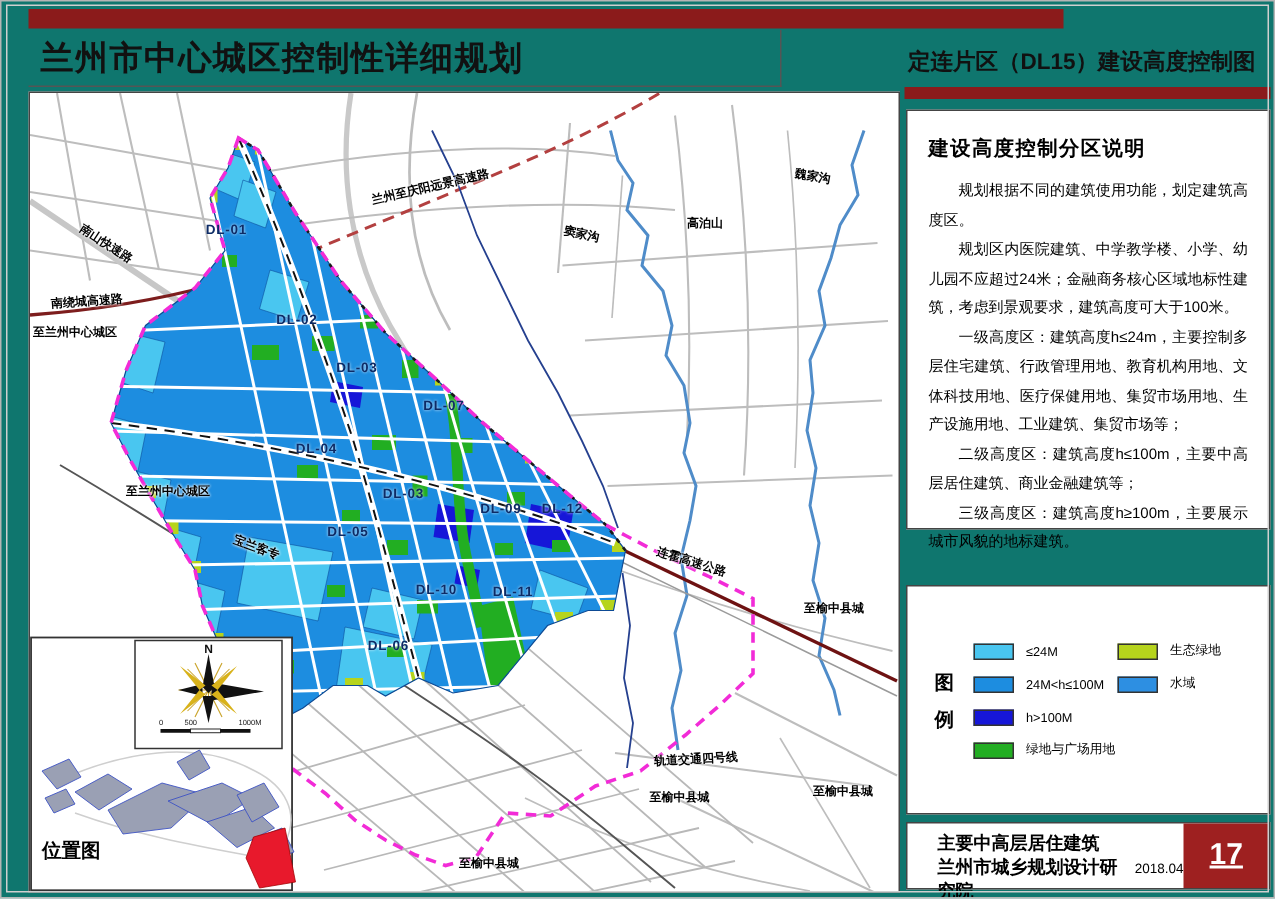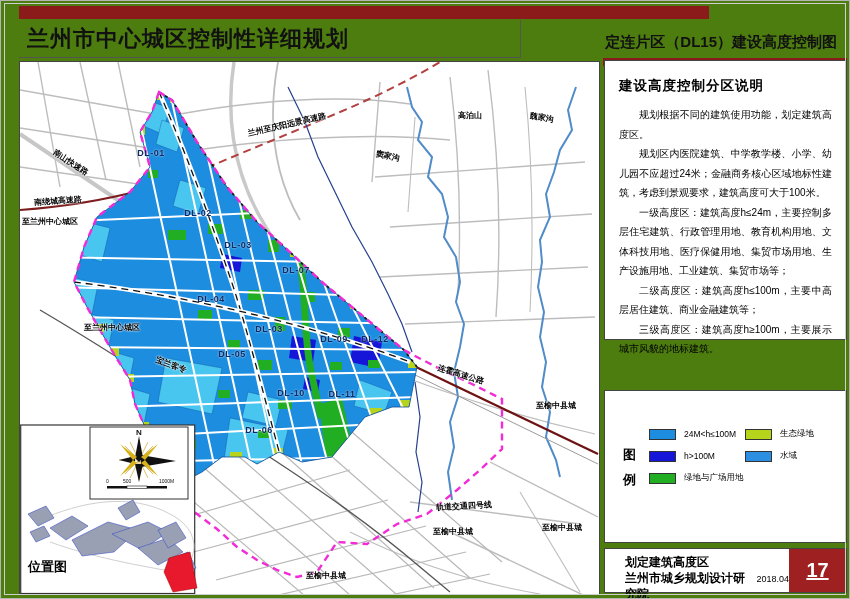--- a/index.html
+++ b/index.html
@@ -1,35 +1,35 @@
 <!DOCTYPE html>
 <html><head>
 <meta charset="utf-8">
 <style>
   html,body{margin:0;padding:0;background:#e8e8e8;font-family:"Liberation Sans","DejaVu Sans",sans-serif;}
-  .page{position:relative;width:850px;height:599px;background:#4d7c0f;margin:0 auto;overflow:hidden;
+  .page{position:relative;width:850px;height:599px;background:#0f766e;margin:0 auto;overflow:hidden;
         border:1px solid #b5b5b5;box-sizing:border-box;}
   .inner-frame{position:absolute;left:3px;top:2px;right:3px;bottom:3px;border:1px solid #cfcfcf;pointer-events:none;}
   .bar-red-left{position:absolute;left:18px;top:5px;width:690px;height:13px;background:#8b1b1b;}
   .title-left{position:absolute;left:18px;top:19px;width:502px;height:38px;border-right:1.5px solid #555;
               border-bottom:1.5px solid #555;font-size:22px;font-weight:bold;color:#111;
               line-height:38px;padding-left:8px;box-sizing:border-box;letter-spacing:1px;}
   .title-right{position:absolute;left:604px;top:28px;width:232px;height:26px;text-align:right;
                font-size:15px;font-weight:bold;color:#111;line-height:26px;}
   .bar-red-right{position:absolute;left:602px;top:57px;width:244px;height:8px;background:#8b1b1b;}
   .map-panel{position:absolute;left:18px;top:60px;width:579px;height:532px;border:1.5px solid #444;
              background:#fff;box-sizing:content-box;}
   .map-panel svg{position:absolute;left:0;top:0;}
   .mlabel{position:absolute;font-size:8px;font-weight:600;color:#000;white-space:nowrap;
           text-shadow:0 0 2px #fff,0 0 2px #fff;transform-origin:left center;}
   .zlabel{position:absolute;width:36px;text-align:center;font-size:9px;font-weight:bold;color:#0d2b66;
           letter-spacing:.5px;text-shadow:0 0 2px rgba(255,255,255,.85);}
   .inset-title{position:absolute;left:8px;top:496px;font-size:13px;font-weight:bold;color:#000;}
   .side-box{position:absolute;left:603px;width:243px;border:1.5px solid #444;background:#fff;box-sizing:border-box;}
-  .desc-box{top:59px;height:280px;padding:16px 14px 0 14px;}
+  .desc-box{top:72px;height:280px;padding:16px 14px 0 14px;}
   .desc-heading{font-size:13.5px;font-weight:bold;color:#000;letter-spacing:1px;margin:0 0 10px 0;}
   .desc-box p{margin:0;font-size:10px;line-height:1.95;color:#000;text-indent:2em;text-align:justify;
               font-family:Liberation Sans, sans-serif;}
   .legend-box{top:389px;height:153px;}
   .legend-title{position:absolute;left:18px;top:52px;width:16px;font-size:13px;font-weight:bold;
                 color:#000;word-break:break-all;line-height:1.9;}
   .legend-col{position:absolute;top:32px;}
   .legend-col.c1{left:44px;}
   .legend-col.c2{left:140px;}
   .legend-row{display:flex;align-items:center;height:22px;}
@@ -297,21 +297,21 @@
     <div class="zlabel" style="left:304px;top:327px;">DL-11</div>
     <div class="zlabel" style="left:337px;top:272px;">DL-12</div>
 
     <div class="mlabel" style="left:34px;top:84px;transform:rotate(33deg);">南山快速路</div>
     <div class="mlabel" style="left:14px;top:135px;transform:rotate(-4deg);">南绕城高速路</div>
     <div class="mlabel" style="left:2px;top:154px;">至兰州中心城区</div>
     <div class="mlabel" style="left:64px;top:260px;">至兰州中心城区</div>
     <div class="mlabel" style="left:136px;top:292px;transform:rotate(20deg);">宝兰客专</div>
     <div class="mlabel" style="left:228px;top:66px;transform:rotate(-13deg);">兰州至庆阳远景高速路</div>
     <div class="mlabel" style="left:356px;top:86px;transform:rotate(12deg);">窦家沟</div>
-    <div class="mlabel" style="left:438px;top:48px;font-family:Liberation Mono, monospace;">高泊山</div>
+    <div class="mlabel" style="left:438px;top:81px;font-family:Liberation Mono, monospace;">高泊山</div>
     <div class="mlabel" style="left:510px;top:48px;transform:rotate(10deg);">魏家沟</div>
     <div class="mlabel" style="left:418px;top:300px;transform:rotate(17deg);">连霍高速公路</div>
     <div class="mlabel" style="left:516px;top:338px;">至榆中县城</div>
     <div class="mlabel" style="left:416px;top:440px;transform:rotate(-3deg);">轨道交通四号线</div>
     <div class="mlabel" style="left:413px;top:464px;">至榆中县城</div>
     <div class="mlabel" style="left:522px;top:460px;">至榆中县城</div>
     <div class="mlabel" style="left:286px;top:508px;">至榆中县城</div>
 
     <div class="inset-title">位置图</div>
   </div>
@@ -322,20 +322,24 @@
     <p>规划区内医院建筑、中学教学楼、小学、幼儿园不应超过24米；金融商务核心区域地标性建筑，考虑到景观要求，建筑高度可大于100米。</p>
     <p>一级高度区：建筑高度h≤24m，主要控制多层住宅建筑、行政管理用地、教育机构用地、文体科技用地、医疗保健用地、集贸市场用地、生产设施用地、工业建筑、集贸市场等；</p>
     <p>二级高度区：建筑高度h≤100m，主要中高层居住建筑、商业金融建筑等；</p>
     <p>三级高度区：建筑高度h≥100m，主要展示城市风貌的地标建筑。</p>
   </div>
 
   <div class="side-box legend-box">
     <div class="legend-title">图例</div>
     <div class="legend-col c1">
       <div class="legend-row">
+        <span class="swatch" style="background-color: rgb(73, 198, 240);"></span>
+        <span class="lab">≤24M</span>
+      </div>
+      <div class="legend-row">
         <span class="swatch" style="background-color: rgb(29, 141, 224);"></span>
         <span class="lab">24M&lt;h≤100M</span>
       </div>
       <div class="legend-row">
         <span class="swatch" style="background-color: rgb(22, 22, 216);"></span>
         <span class="lab">h&gt;100M</span>
       </div>
       <div class="legend-row">
         <span class="swatch" style="background-color: rgb(34, 174, 34);"></span>
         <span class="lab">绿地与广场用地</span>
@@ -348,21 +352,21 @@
       </div>
       <div class="legend-row">
         <span class="swatch" style="background-color: rgb(45, 143, 226);"></span>
         <span class="lab">水域</span>
       </div>
     </div>
   </div>
 
   <div class="side-box footer-box">
     <div class="footer-orgs">
-      <div class="org-line">划定建筑高度区</div>
+      <div class="org-line">主要中高层居住建筑</div>
       <div class="org-line org-row2">
         <span>兰州市城乡规划设计研究院</span>
         <span class="footer-date">2018.04</span>
       </div>
     </div>
     <div class="page-num">17</div>
   </div>
 
   <div class="inner-frame"></div>
 </div>

